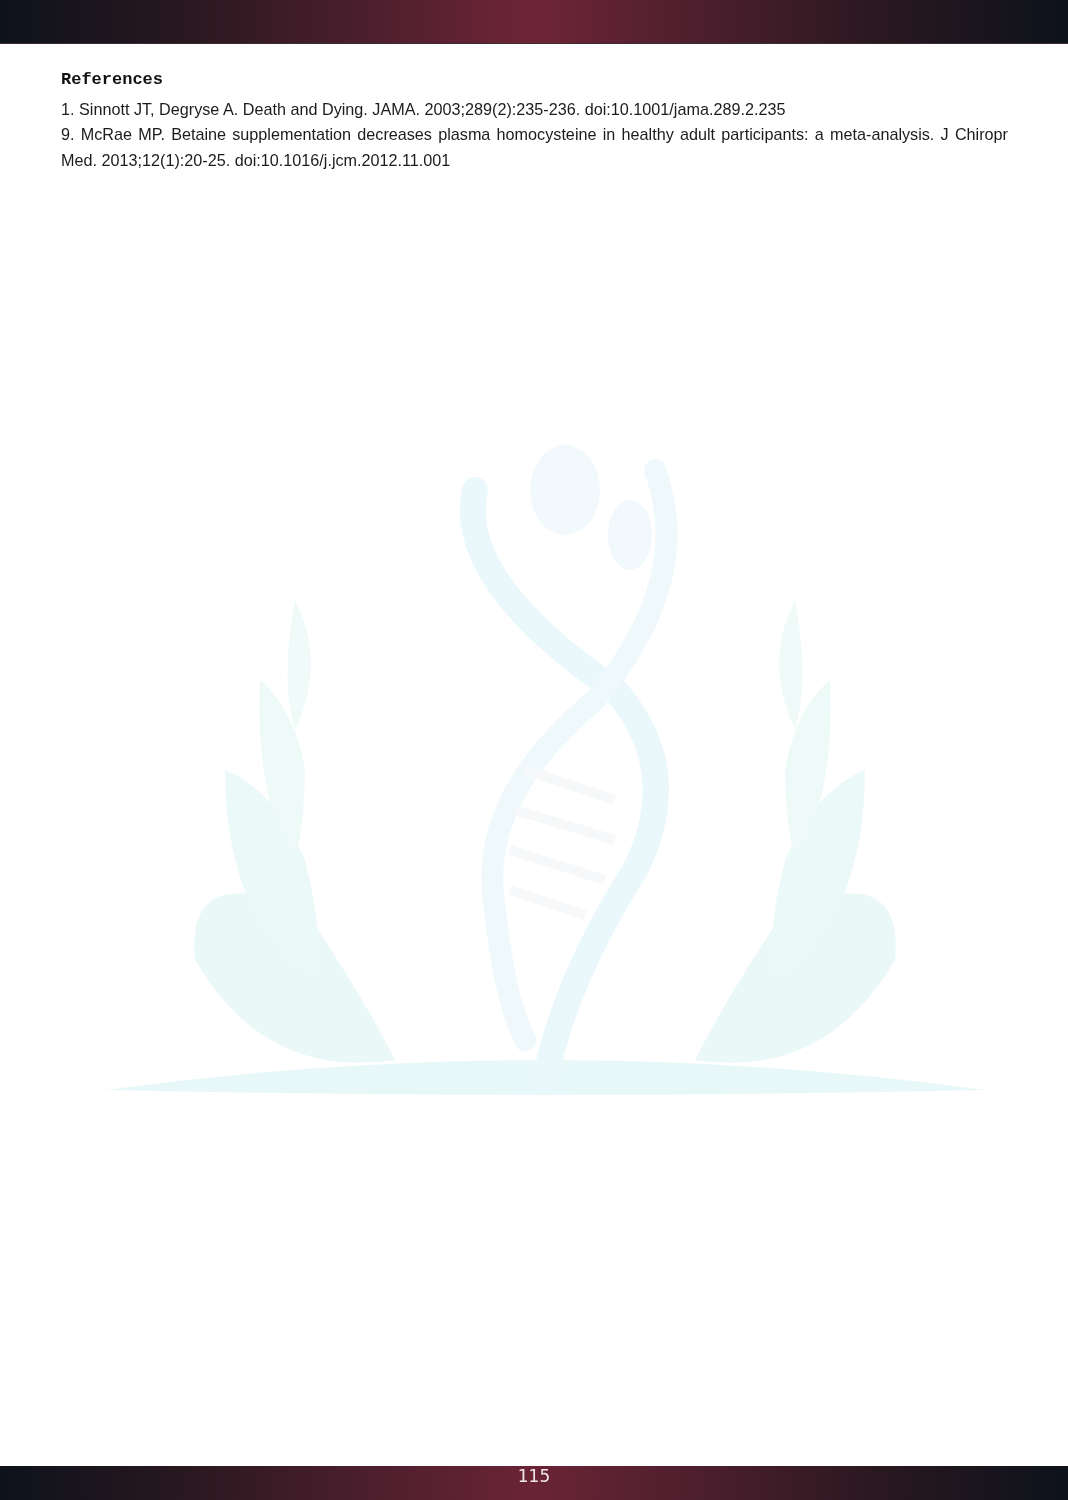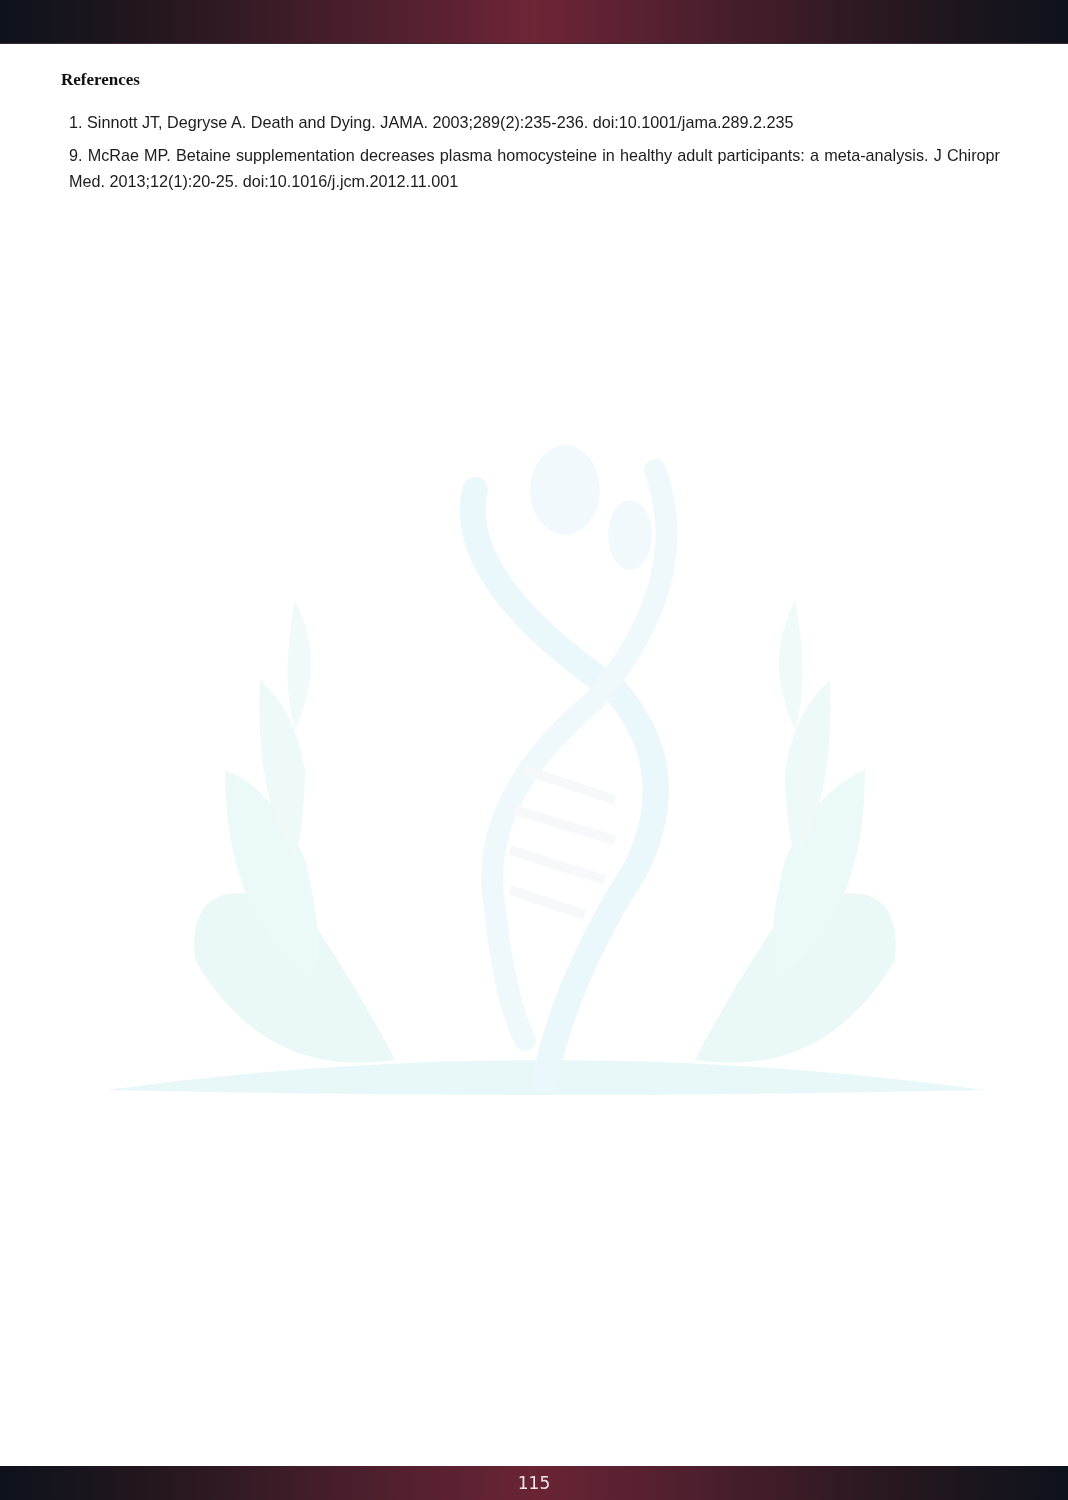--- a/index.html
+++ b/index.html
@@ -10,39 +10,39 @@
     color: #1a1a1a;
   }
   .header-bar {
     position: absolute; left: 0; top: 0; width: 1068px; height: 43px;
     background: linear-gradient(90deg, #0d121b 0%, #2a1820 18%, #4e1f2e 35%, #6e2536 50%, #4e1f2e 65%, #2a1820 82%, #0d121b 100%);
     border-bottom: 1px solid #3a2a33;
   }
   .footer-bar {
     position: absolute; left: 0; top: 1466px; width: 1068px; height: 34px;
     background: linear-gradient(90deg, #0d121b 0%, #2a1820 18%, #4e1f2e 35%, #6a2434 50%, #4e1f2e 65%, #2a1820 82%, #0d121b 100%);
-    display: flex; align-items: center; justify-content: center;
+    display: flex; justify-content: center;
   }
   .page-number {
     color: #f0e6ea; font-size: 17px; font-family: "DejaVu Sans", sans-serif;
   }
   .watermark {
     position: absolute; left: 95px; top: 440px; width: 900px; height: 670px;
     z-index: 0;
   }
   .content {
     position: absolute; left: 61px; top: 70px; width: 947px; z-index: 1;
   }
   .refs-title {
-    font-family: Liberation Serif, serif; font-weight: bold;
-    font-size: 17px; margin: 0 0 20px 0; color: #111;
+    font-family: Liberation Mono, monospace; font-weight: bold;
+    font-size: 17px; margin: 0 0 8px 0; color: #111;
   }
   .ref {
     font-size: 16.2px; line-height: 25.4px; text-align: justify;
-    margin: 8px; color: #1c1c1c;
+    margin: 0; color: #1c1c1c;
   }
 </style>
 </head>
 <body>
 
 <div class="header-bar"></div>
 
 <svg class="watermark" viewBox="0 0 900 670" xmlns="http://www.w3.org/2000/svg">
   <g opacity="0.55">
 

